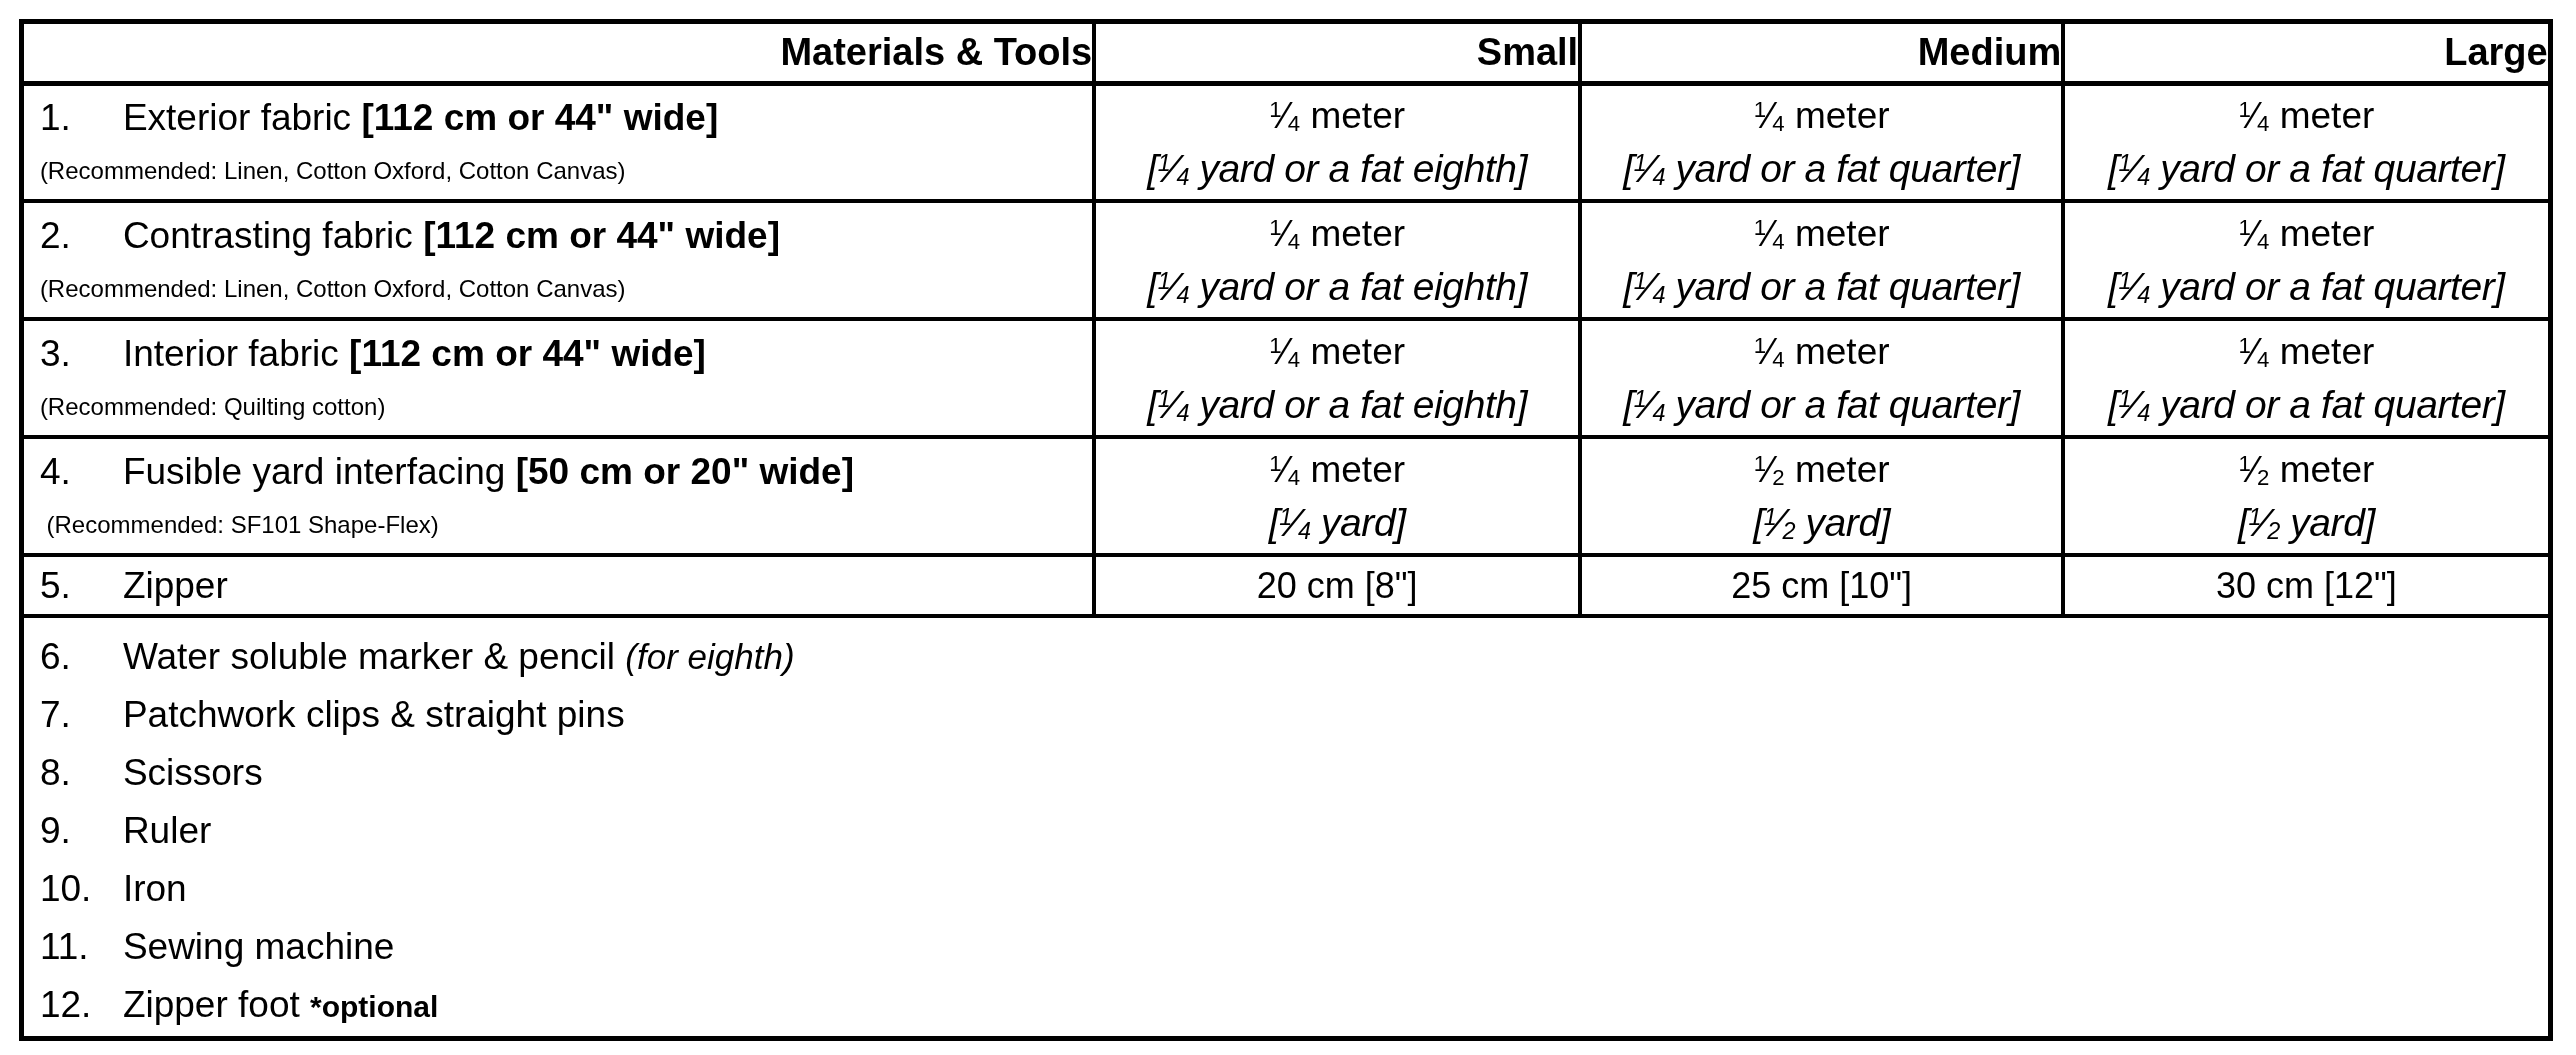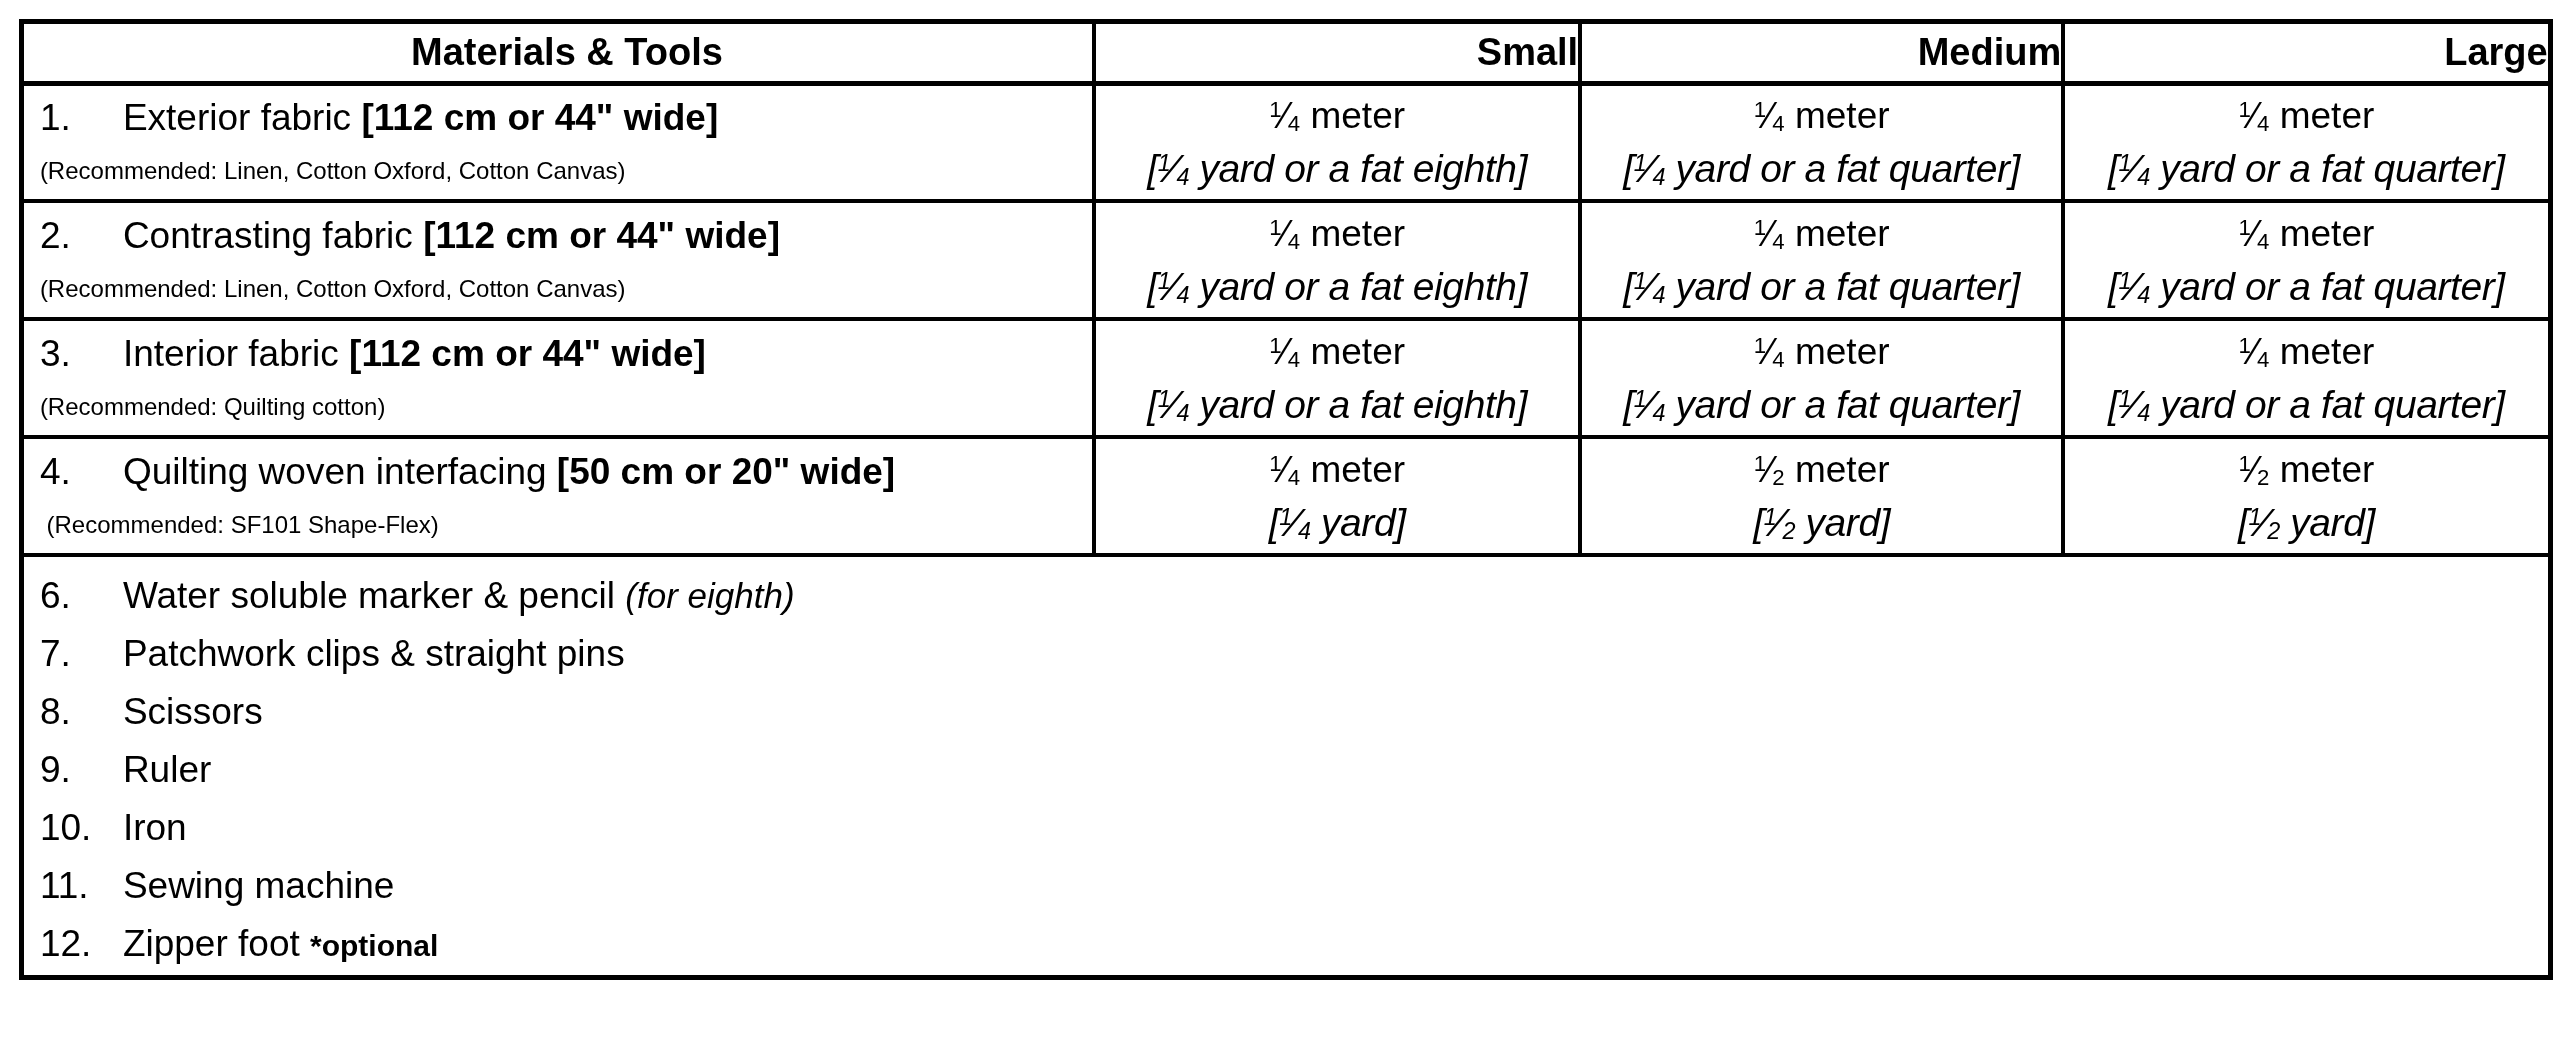--- a/index.html
+++ b/index.html
@@ -33,21 +33,21 @@
   }
   thead th {
     border-bottom: 5.7px solid #000;
     height: 57px;
     font-size: 38px;
     font-weight: bold;
     text-align: right;
     vertical-align: middle;
   }
   th.mat-h {
-    text-align: center;
+    text-align: right;
     padding-left: 18px;
   }
   tr.r { height: 118px; }
   tr.zip { height: 61px; }
 
   td.mat-cell {
     text-align: left;
     padding-left: 16.2px;
     vertical-align: middle;
   }
@@ -172,37 +172,45 @@
           <div class="v2">[<sup>1</sup>⁄<sub>4</sub> yard or a fat quarter]</div>
         </td>
         <td class="val-cell">
           <div class="v1"><sup>1</sup>⁄<sub>4</sub> meter</div>
           <div class="v2">[<sup>1</sup>⁄<sub>4</sub> yard or a fat quarter]</div>
         </td>
       </tr>
 
       <tr class="r">
         <td class="mat-cell">
-          <div class="line1"><span class="num">4.</span><span>Quilting woven interfacing</span> <span class="spec">[50 cm or 20" wide]</span></div>
+          <div class="line1"><span class="num">4.</span><span>Fusible yard interfacing</span> <span class="spec">[50 cm or 20" wide]</span></div>
           <div class="rec"> (Recommended: SF101 Shape-Flex)</div>
         </td>
         <td class="val-cell">
           <div class="v1"><sup>1</sup>⁄<sub>4</sub> meter</div>
           <div class="v2">[<sup>1</sup>⁄<sub>4</sub> yard]</div>
         </td>
         <td class="val-cell">
           <div class="v1"><sup>1</sup>⁄<sub>2</sub> meter</div>
           <div class="v2">[<sup>1</sup>⁄<sub>2</sub> yard]</div>
         </td>
         <td class="val-cell">
           <div class="v1"><sup>1</sup>⁄<sub>2</sub> meter</div>
           <div class="v2">[<sup>1</sup>⁄<sub>2</sub> yard]</div>
         </td>
       </tr>
 
+      <tr class="zip">
+        <td class="mat-cell">
+          <div class="line1"><span class="num">5.</span><span>Zipper</span></div>
+        </td>
+        <td class="val-cell vz">20 cm [8"]</td>
+        <td class="val-cell vz">25 cm [10"]</td>
+        <td class="val-cell vz">30 cm [12"]</td>
+      </tr>
 
       <tr class="tools-row">
         <td class="tools-cell" colspan="4">
           <div class="tool"><span class="num">6.</span><span>Water soluble marker &amp; pencil</span> <span class="tnote">(for eighth)</span></div>
           <div class="tool"><span class="num">7.</span><span>Patchwork clips &amp; straight pins</span></div>
           <div class="tool"><span class="num">8.</span><span>Scissors</span></div>
           <div class="tool"><span class="num">9.</span><span>Ruler</span></div>
           <div class="tool"><span class="num">10.</span><span>Iron</span></div>
           <div class="tool"><span class="num">11.</span><span>Sewing machine</span></div>
           <div class="tool"><span class="num">12.</span><span>Zipper foot</span> <span class="topt">*optional</span></div>

